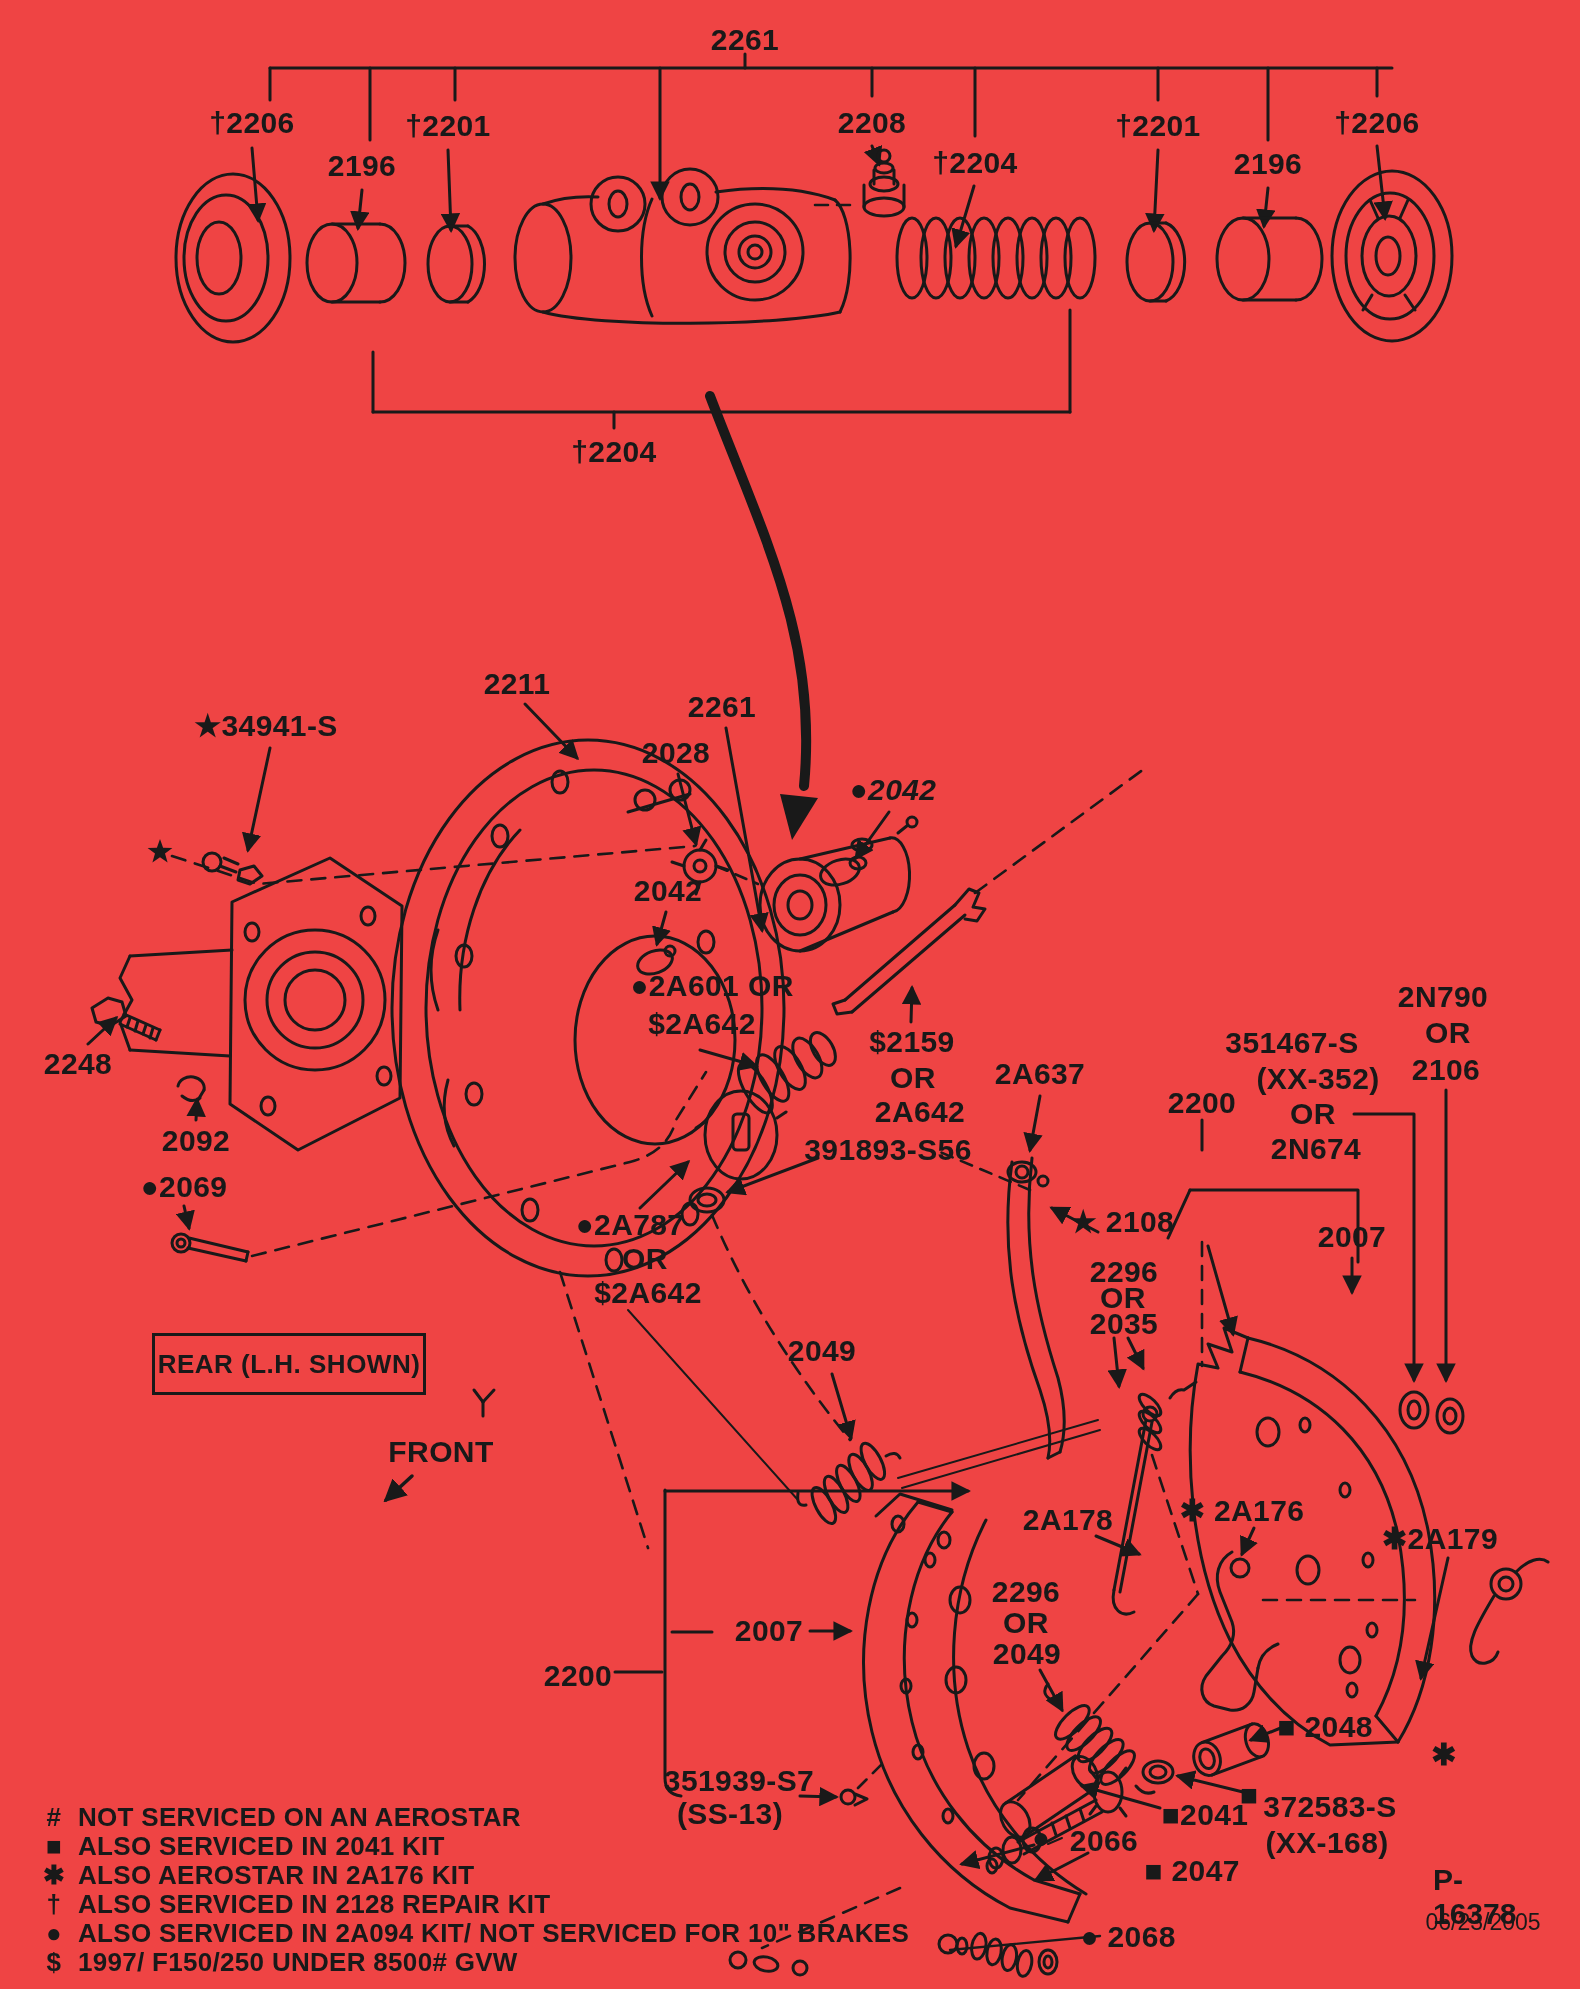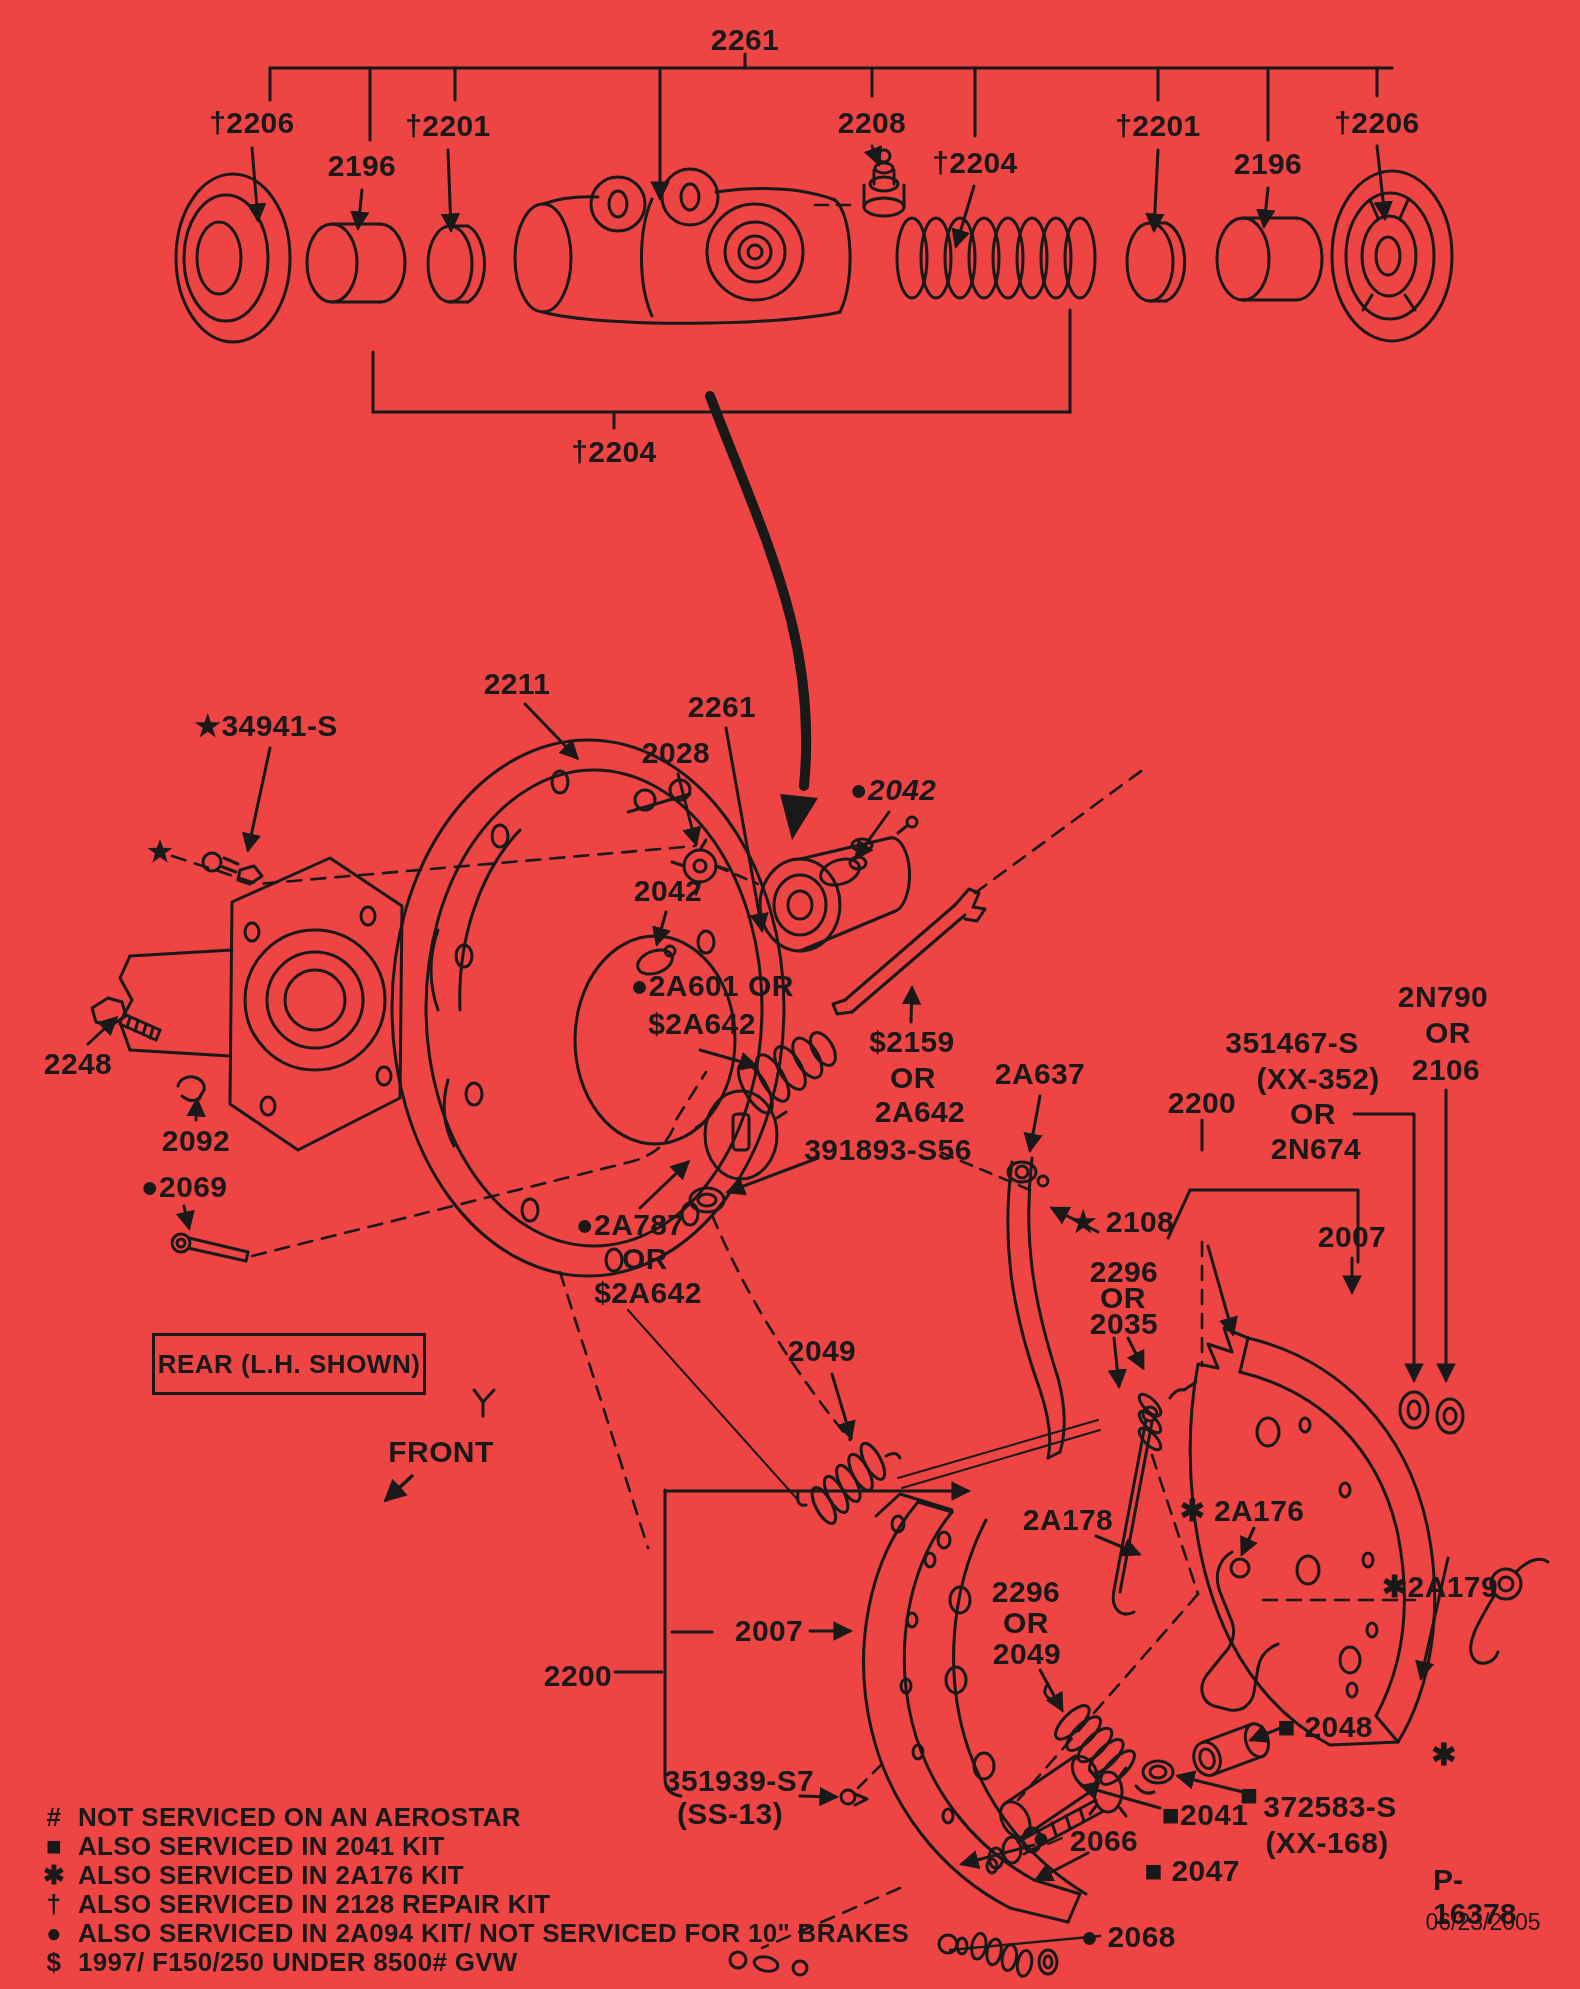--- a/index.html
+++ b/index.html
@@ -484,21 +484,21 @@
       <span class="plabel" style="left: 648px; top: 1293px;">$2A642</span>
       <span class="plabel" style="left: 1122px; top: 1221px;">★ 2108</span>
       <span class="plabel" style="left: 1124px; top: 1272px;">2296</span>
       <span class="plabel" style="left: 1123px; top: 1298px;">OR</span>
       <span class="plabel" style="left: 1124px; top: 1324px;">2035</span>
       <span class="plabel" style="left: 1352px; top: 1237px;">2007</span>
       <span class="plabel" style="left: 822px; top: 1351px;">2049</span>
       <span class="plabel" style="left: 441px; top: 1452px;">FRONT</span>
       <span class="plabel" style="left: 1068px; top: 1520px;">2A178</span>
       <span class="plabel" style="left: 1242px; top: 1510px;">✱ 2A176</span>
-      <span class="plabel" style="left: 1440px; top: 1538px; margin-top: 48px;">✱2A179</span>
+      <span class="plabel" style="left: 1440px; top: 1538px;">✱2A179</span>
       <span class="plabel" style="left: 1026px; top: 1592px;">2296</span>
       <span class="plabel" style="left: 1026px; top: 1623px;">OR</span>
       <span class="plabel" style="left: 1027px; top: 1654px;">2049</span>
       <span class="plabel" style="left: 769px; top: 1631px;">2007</span>
       <span class="plabel" style="left: 578px; top: 1676px;">2200</span>
       <span class="plabel" style="left: 1325px; top: 1727px;">■ 2048</span>
       <span class="plabel" style="left: 1249px; top: 1795px;">■</span>
       <span class="plabel" style="left: 1330px; top: 1807px;">372583-S</span>
       <span class="plabel" style="left: 1327px; top: 1843px;">(XX-168)</span>
       <span class="plabel" style="left: 739px; top: 1781px;">351939-S7</span>
@@ -519,21 +519,21 @@
       <div class="legend-row">
         <span class="legend-sym">#</span>
         <span class="legend-text">NOT SERVICED ON AN AEROSTAR</span>
       </div>
       <div class="legend-row">
         <span class="legend-sym">■</span>
         <span class="legend-text">ALSO SERVICED IN 2041 KIT</span>
       </div>
       <div class="legend-row">
         <span class="legend-sym">✱</span>
-        <span class="legend-text">ALSO SERVICED IN 2A176 KIT</span>
+        <span class="legend-text">ALSO AEROSTAR IN 2A176 KIT</span>
       </div>
       <div class="legend-row">
         <span class="legend-sym">†</span>
         <span class="legend-text">ALSO SERVICED IN 2128 REPAIR KIT</span>
       </div>
       <div class="legend-row">
         <span class="legend-sym">●</span>
         <span class="legend-text">ALSO SERVICED IN 2A094 KIT/ NOT SERVICED FOR 10" BRAKES</span>
       </div>
       <div class="legend-row">

